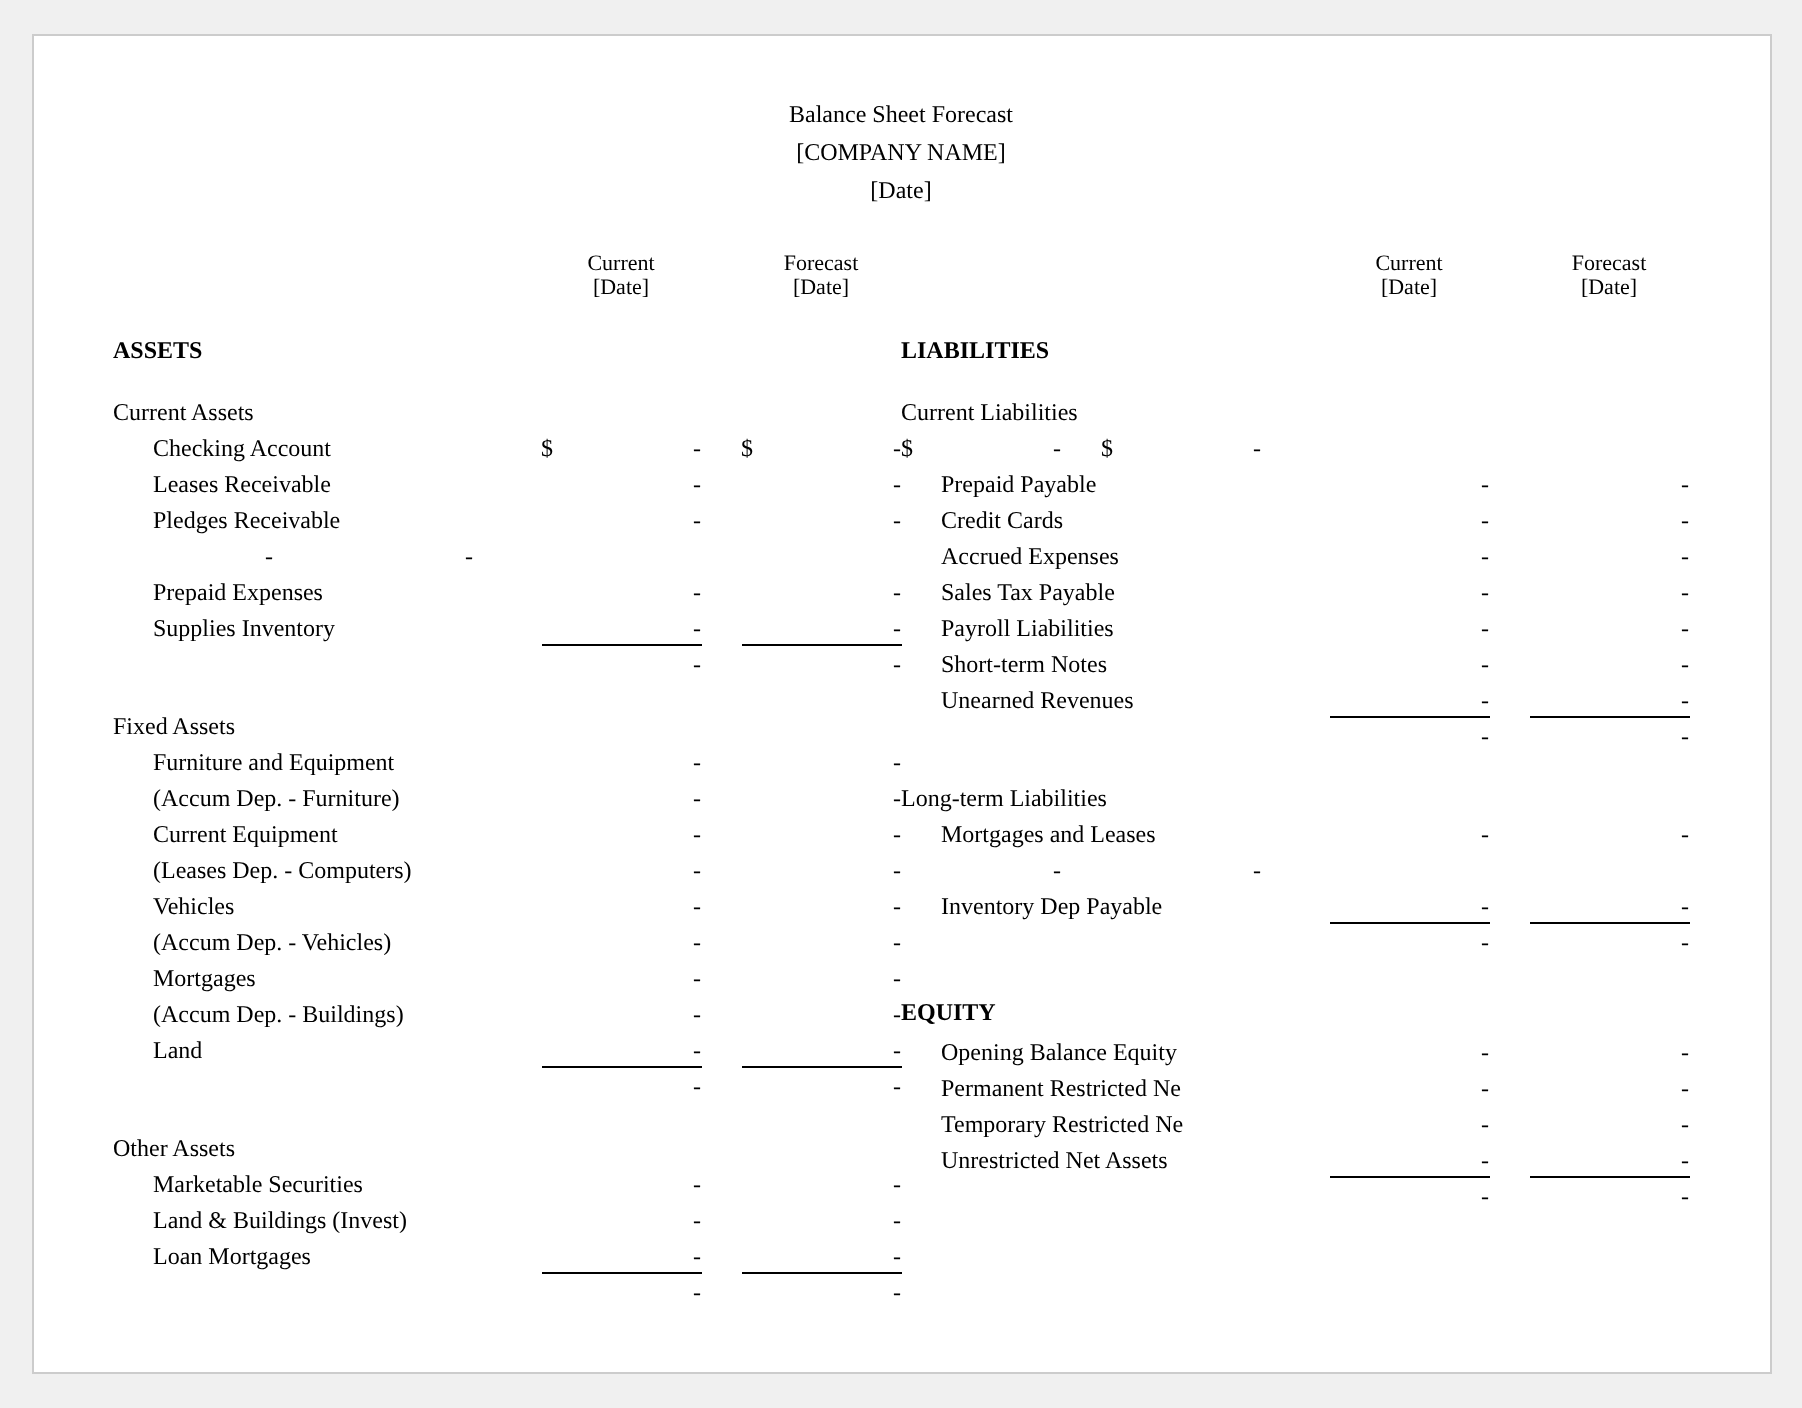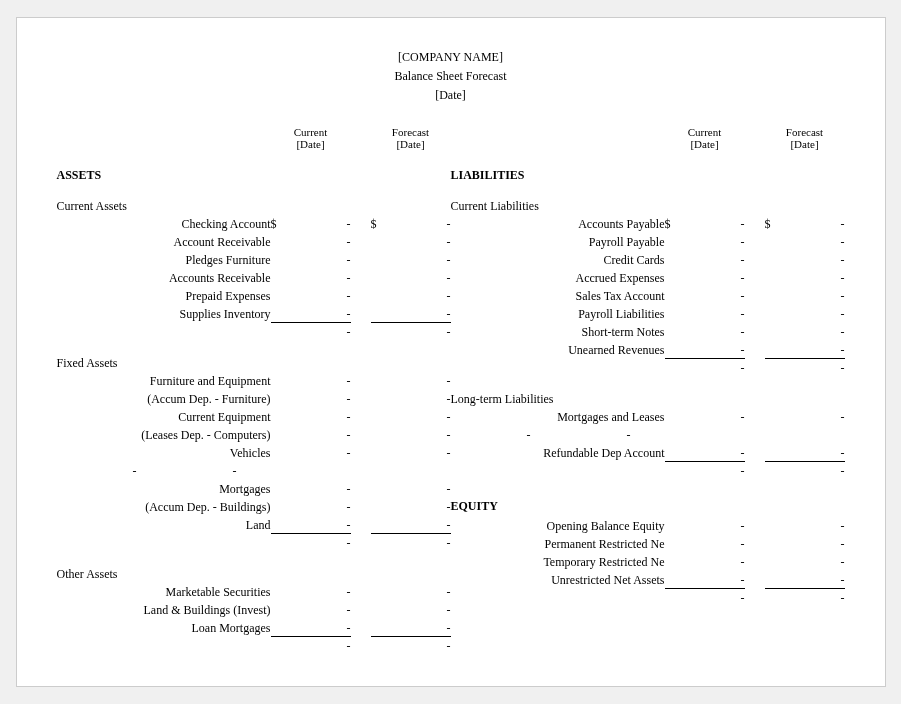--- a/index.html
+++ b/index.html
@@ -40,31 +40,30 @@
       display: flex;
       align-items: center;
       min-height: 18px;
     }
     .row-label {
       flex: 1;
       padding-left: 10px;
     }
     .row-label.indent2 {
       padding-left: 20px;
-      text-align: right;
     }
   </style>
 </head>
 <body>
 
 <div class="page">
 
   <div class="header">
+    <div>Balance Sheet Forecast</div>
     <div>[COMPANY NAME]</div>
-    <div>Balance Sheet Forecast</div>
     <div>[Date]</div>
   </div>
 
   <div style="display:flex; width:100%; margin-bottom:8px;">
     <div style="width:50%; display:flex;">
       <div style="flex:1;"></div>
       <div style="width:80px; text-align:center; font-size:11px;">
         <span>Current</span><br>
         <span>[Date]</span>
       </div>
@@ -101,35 +100,34 @@
         <div style="width:80px; text-align:right; position:relative;">
           <span style="position:absolute; left:0;">$</span>&nbsp;&nbsp;&nbsp;&nbsp;&nbsp;-
         </div>
         <div style="width:20px;"></div>
         <div style="width:80px; text-align:right; position:relative;">
           <span style="position:absolute; left:0;">$</span>&nbsp;&nbsp;&nbsp;&nbsp;&nbsp;-
         </div>
       </div>
 
       <div class="row">
-        <div class="row-label indent2">Account Receivable</div>
-        <div style="width:80px; text-align:right;">-</div>
-        <div style="width:20px;"></div>
-        <div style="width:80px; text-align:right;">-</div>
-      </div>
-
-      <div class="row">
-        <div class="row-label indent2">Pledges Furniture</div>
-        <div style="width:80px; text-align:right;">-</div>
-        <div style="width:20px;"></div>
-        <div style="width:80px; text-align:right;">-</div>
-      </div>
-
-      <div class="row">
-        <div class="row-label indent2">Accounts Receivable</div>
+        <div class="row-label indent2">Leases Receivable</div>
+        <div style="width:80px; text-align:right;">-</div>
+        <div style="width:20px;"></div>
+        <div style="width:80px; text-align:right;">-</div>
+      </div>
+
+      <div class="row">
+        <div class="row-label indent2">Pledges Receivable</div>
+        <div style="width:80px; text-align:right;">-</div>
+        <div style="width:20px;"></div>
+        <div style="width:80px; text-align:right;">-</div>
+      </div>
+
+      <div class="row">
         <div style="width:80px; text-align:right;">-</div>
         <div style="width:20px;"></div>
         <div style="width:80px; text-align:right;">-</div>
       </div>
 
       <div class="row">
         <div class="row-label indent2">Prepaid Expenses</div>
         <div style="width:80px; text-align:right;">-</div>
         <div style="width:20px;"></div>
         <div style="width:80px; text-align:right;">-</div>
@@ -177,20 +175,21 @@
         <div style="width:20px;"></div>
         <div style="width:80px; text-align:right;">-</div>
       </div>
       <div class="row">
         <div class="row-label indent2">Vehicles</div>
         <div style="width:80px; text-align:right;">-</div>
         <div style="width:20px;"></div>
         <div style="width:80px; text-align:right;">-</div>
       </div>
       <div class="row">
+        <div class="row-label indent2">(Accum Dep. - Vehicles)</div>
         <div style="width:80px; text-align:right;">-</div>
         <div style="width:20px;"></div>
         <div style="width:80px; text-align:right;">-</div>
       </div>
       <div class="row">
         <div class="row-label indent2">Mortgages</div>
         <div style="width:80px; text-align:right;">-</div>
         <div style="width:20px;"></div>
         <div style="width:80px; text-align:right;">-</div>
       </div>
@@ -244,49 +243,48 @@
       </div>
     </div>
 
     <div style="width:50%;">
       <div class="section-title">LIABILITIES</div>
       <div style="height:6px;"></div>
 
       <div class="sub-section-title">Current Liabilities</div>
 
       <div class="row">
-        <div class="row-label indent2">Accounts Payable</div>
         <div style="width:80px; text-align:right; position:relative;">
           <span style="position:absolute; left:0;">$</span>&nbsp;&nbsp;&nbsp;&nbsp;&nbsp;-
         </div>
         <div style="width:20px;"></div>
         <div style="width:80px; text-align:right; position:relative;">
           <span style="position:absolute; left:0;">$</span>&nbsp;&nbsp;&nbsp;&nbsp;&nbsp;-
         </div>
       </div>
       <div class="row">
-        <div class="row-label indent2">Payroll Payable</div>
+        <div class="row-label indent2">Prepaid Payable</div>
         <div style="width:80px; text-align:right;">-</div>
         <div style="width:20px;"></div>
         <div style="width:80px; text-align:right;">-</div>
       </div>
       <div class="row">
         <div class="row-label indent2">Credit Cards</div>
         <div style="width:80px; text-align:right;">-</div>
         <div style="width:20px;"></div>
         <div style="width:80px; text-align:right;">-</div>
       </div>
       <div class="row">
         <div class="row-label indent2">Accrued Expenses</div>
         <div style="width:80px; text-align:right;">-</div>
         <div style="width:20px;"></div>
         <div style="width:80px; text-align:right;">-</div>
       </div>
       <div class="row">
-        <div class="row-label indent2">Sales Tax Account</div>
+        <div class="row-label indent2">Sales Tax Payable</div>
         <div style="width:80px; text-align:right;">-</div>
         <div style="width:20px;"></div>
         <div style="width:80px; text-align:right;">-</div>
       </div>
       <div class="row">
         <div class="row-label indent2">Payroll Liabilities</div>
         <div style="width:80px; text-align:right;">-</div>
         <div style="width:20px;"></div>
         <div style="width:80px; text-align:right;">-</div>
       </div>
@@ -318,21 +316,21 @@
         <div style="width:80px; text-align:right;">-</div>
         <div style="width:20px;"></div>
         <div style="width:80px; text-align:right;">-</div>
       </div>
       <div class="row">
         <div style="width:80px; text-align:right;">-</div>
         <div style="width:20px;"></div>
         <div style="width:80px; text-align:right;">-</div>
       </div>
       <div class="row">
-        <div class="row-label indent2">Refundable Dep Account</div>
+        <div class="row-label indent2">Inventory Dep Payable</div>
         <div style="width:80px; text-align:right; border-bottom:1px solid #000;">-</div>
         <div style="width:20px;"></div>
         <div style="width:80px; text-align:right; border-bottom:1px solid #000;">-</div>
       </div>
       <div class="row">
         <div class="row-label indent2"></div>
         <div style="width:80px; text-align:right;">-</div>
         <div style="width:20px;"></div>
         <div style="width:80px; text-align:right;">-</div>
       </div>

